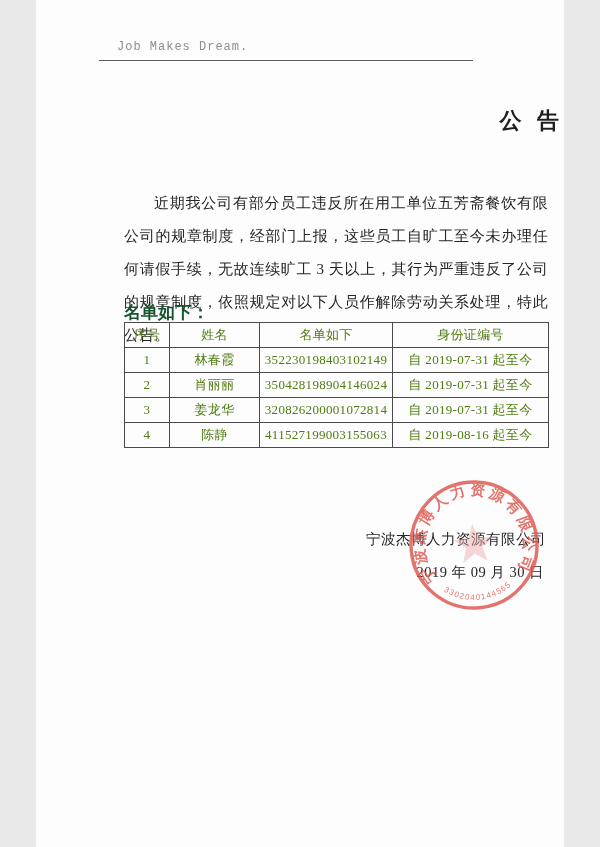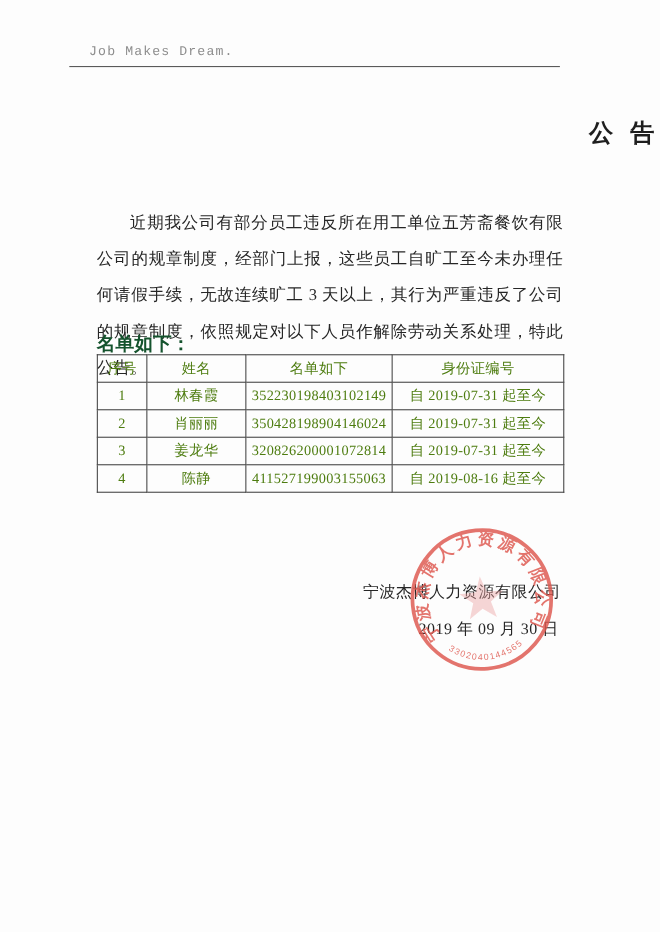--- a/index.html
+++ b/index.html
@@ -1,18 +1,18 @@
 <!DOCTYPE html>
 <html><head>
 <meta charset="utf-8">
 <style>
   html,body{margin:0;padding:0;background:#e9e9e9;}
   .page{
     position:relative;
-    width:600px;height:847px;
+    width:528px;height:847px;
     margin:0 auto;
     background:#fdfdfd;
     overflow:hidden;
     font-family:"Liberation Serif","DejaVu Serif",serif;
     color:#2b2b2b;
   }
   
   .doc-header{
     position:absolute;left:63px;right:91px;top:40px;
     display:flex;justify-content:space-between;align-items:flex-end;

